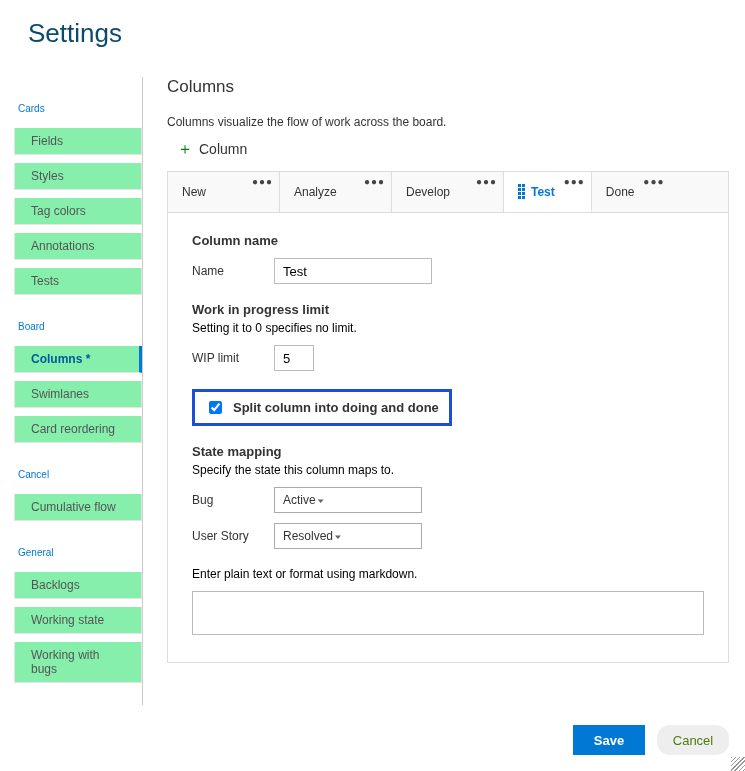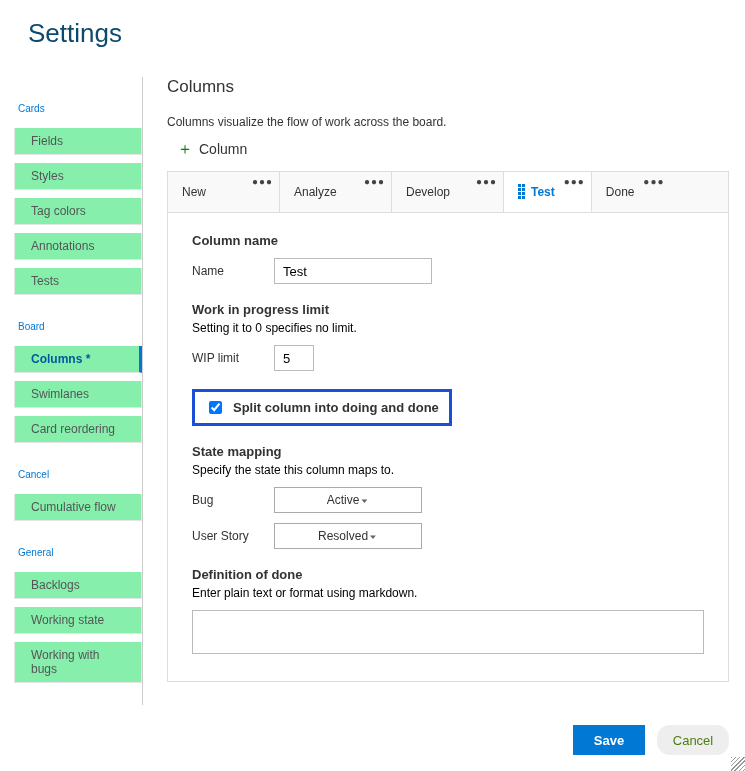--- a/index.html
+++ b/index.html
@@ -43,21 +43,21 @@
   .hrow{display:flex; align-items:center; gap:16px; margin-top:10px;}
   .hrow label{ font-size:12px; color:#333; width:66px;}
   input[type=text].txt{ height:26px; padding:2px 8px; font-size:13px; border:1px solid #bbb;}
   .name-input{ width:158px;}
   .wip-input{ width:40px;}
 
   .highlight { display:flex; align-items:center; gap:8px; border:3px solid #1d4ed8; padding:6px 10px; width:260px; margin:4px 0 18px 0;}
   .highlight input[type=checkbox]{ width:13px;height:13px;}
   .highlight span{ font-weight:600; font-size:13px;}
 
-  .select{ position:relative; width:148px; height:26px; border:1px solid #aaa; display:flex; align-items:center; padding:0 8px; font-size:12px; cursor:pointer; justify-content:center;}
+  .select{ position:relative; width:148px; height:26px; border:1px solid #aaa; display:flex; align-items:center; padding:0 8px; font-size:12px; cursor:pointer; justify-content:flex-start;}
   .chev{ font-size:10px; color:#666; transform: scaleY(0.6);}
 
   .dod-area{ width:100%; height:44px; border:1px solid #bbb; margin-top:10px; resize:none; font-size:12px; padding:4px;}
 
   .footer{ display:flex; justify-content:flex-end; gap:12px; padding:20px 16px 24px 0;}
   .btn{ width:72px; height:30px; display:flex; align-items:center; justify-content:center; font-size:13px; cursor:pointer;}
   .btn-primary{ background:#0078d4; color:#fff; font-weight:600;}
   .btn-secondary{ background:#eee; color:#4d7c0f;border-radius:13px;}
 
   .resize-grip{position:fixed; right:0; bottom:0; width:14px;height:14px;
@@ -178,21 +178,20 @@
               <label>User Story</label>
               <div class="select">
                 <span>Resolved</span>
                 <span class="chev">▼</span>
               </div>
             </div>
           </div>
       </div>
 
       <div class="field-block" style="margin-bottom:0">
-        <div class="blk-title">Definition of done</div>
         <div class="blk-sub">Enter plain text or format using markdown.</div>
         <textarea class="dod-area" style=""></textarea>
       </div>
 
     </div>
   </div>
 </div>
 
 <div class="footer">
   <div class="btn btn-primary">Save</div>

